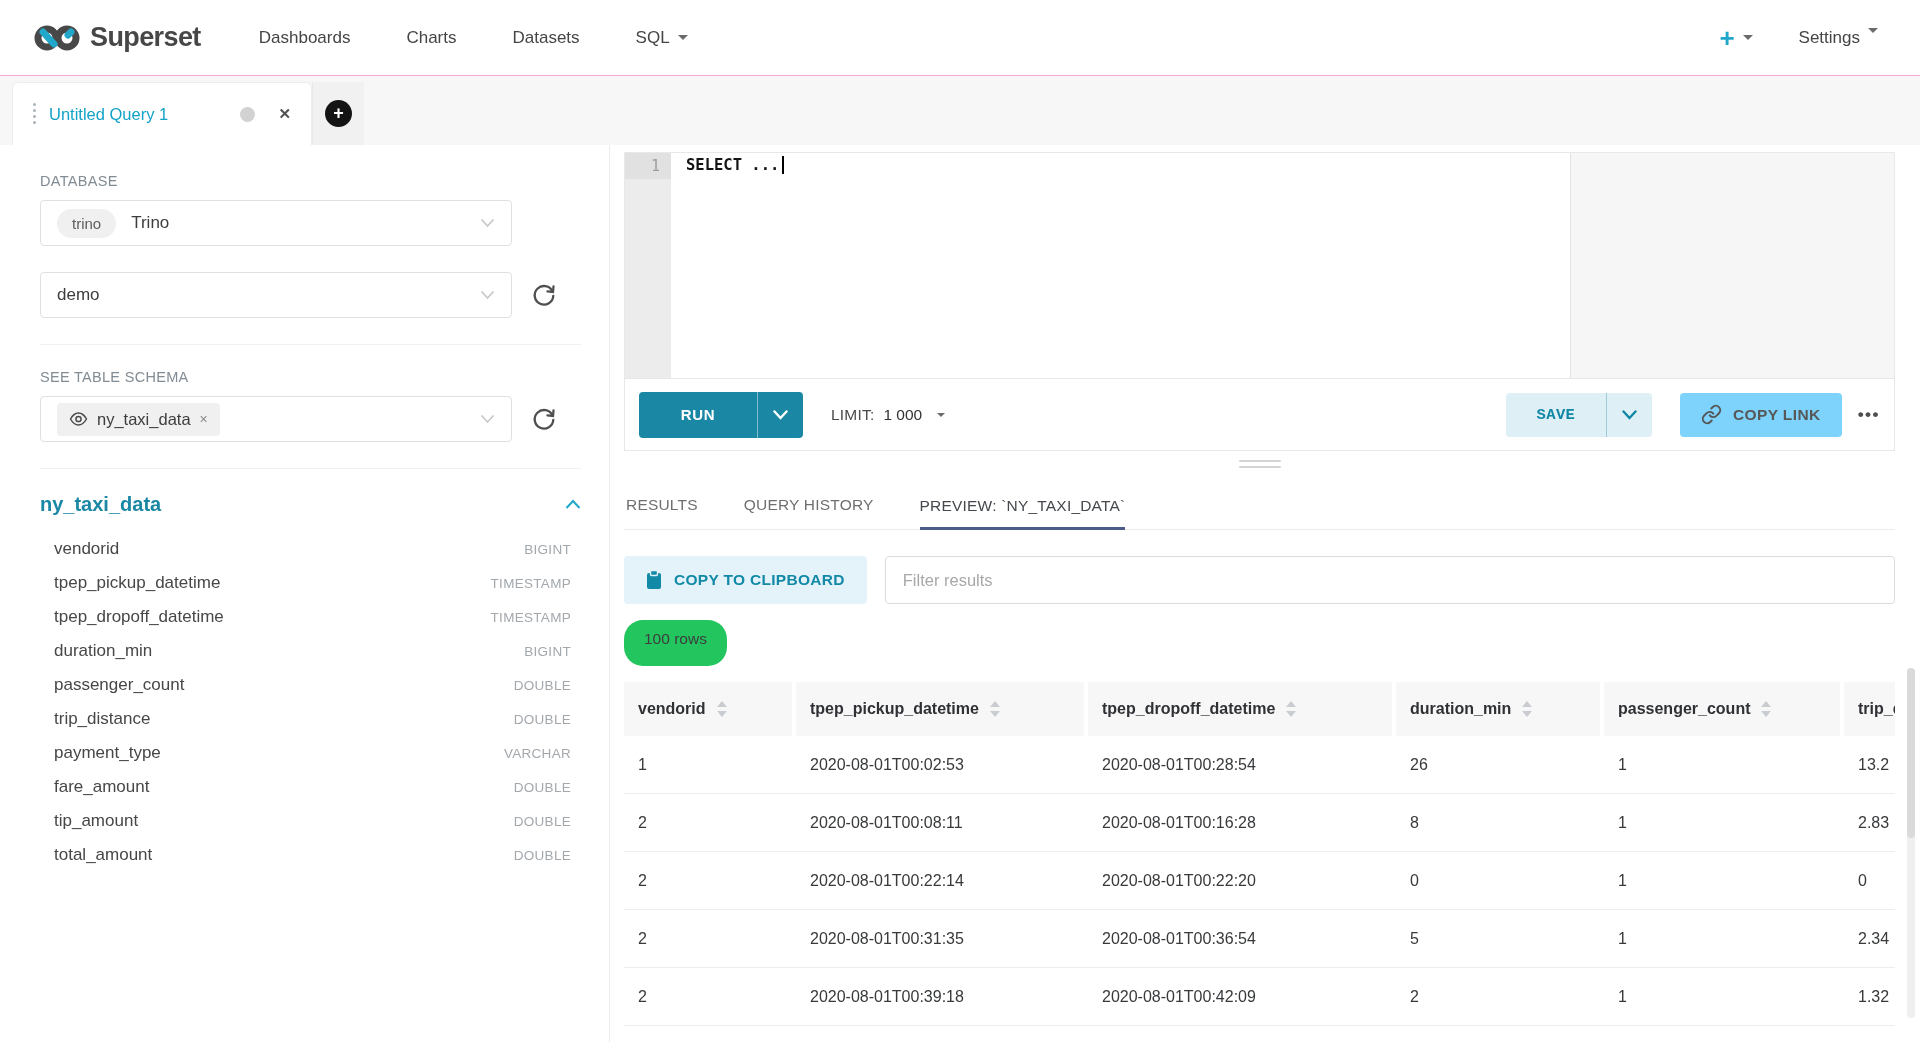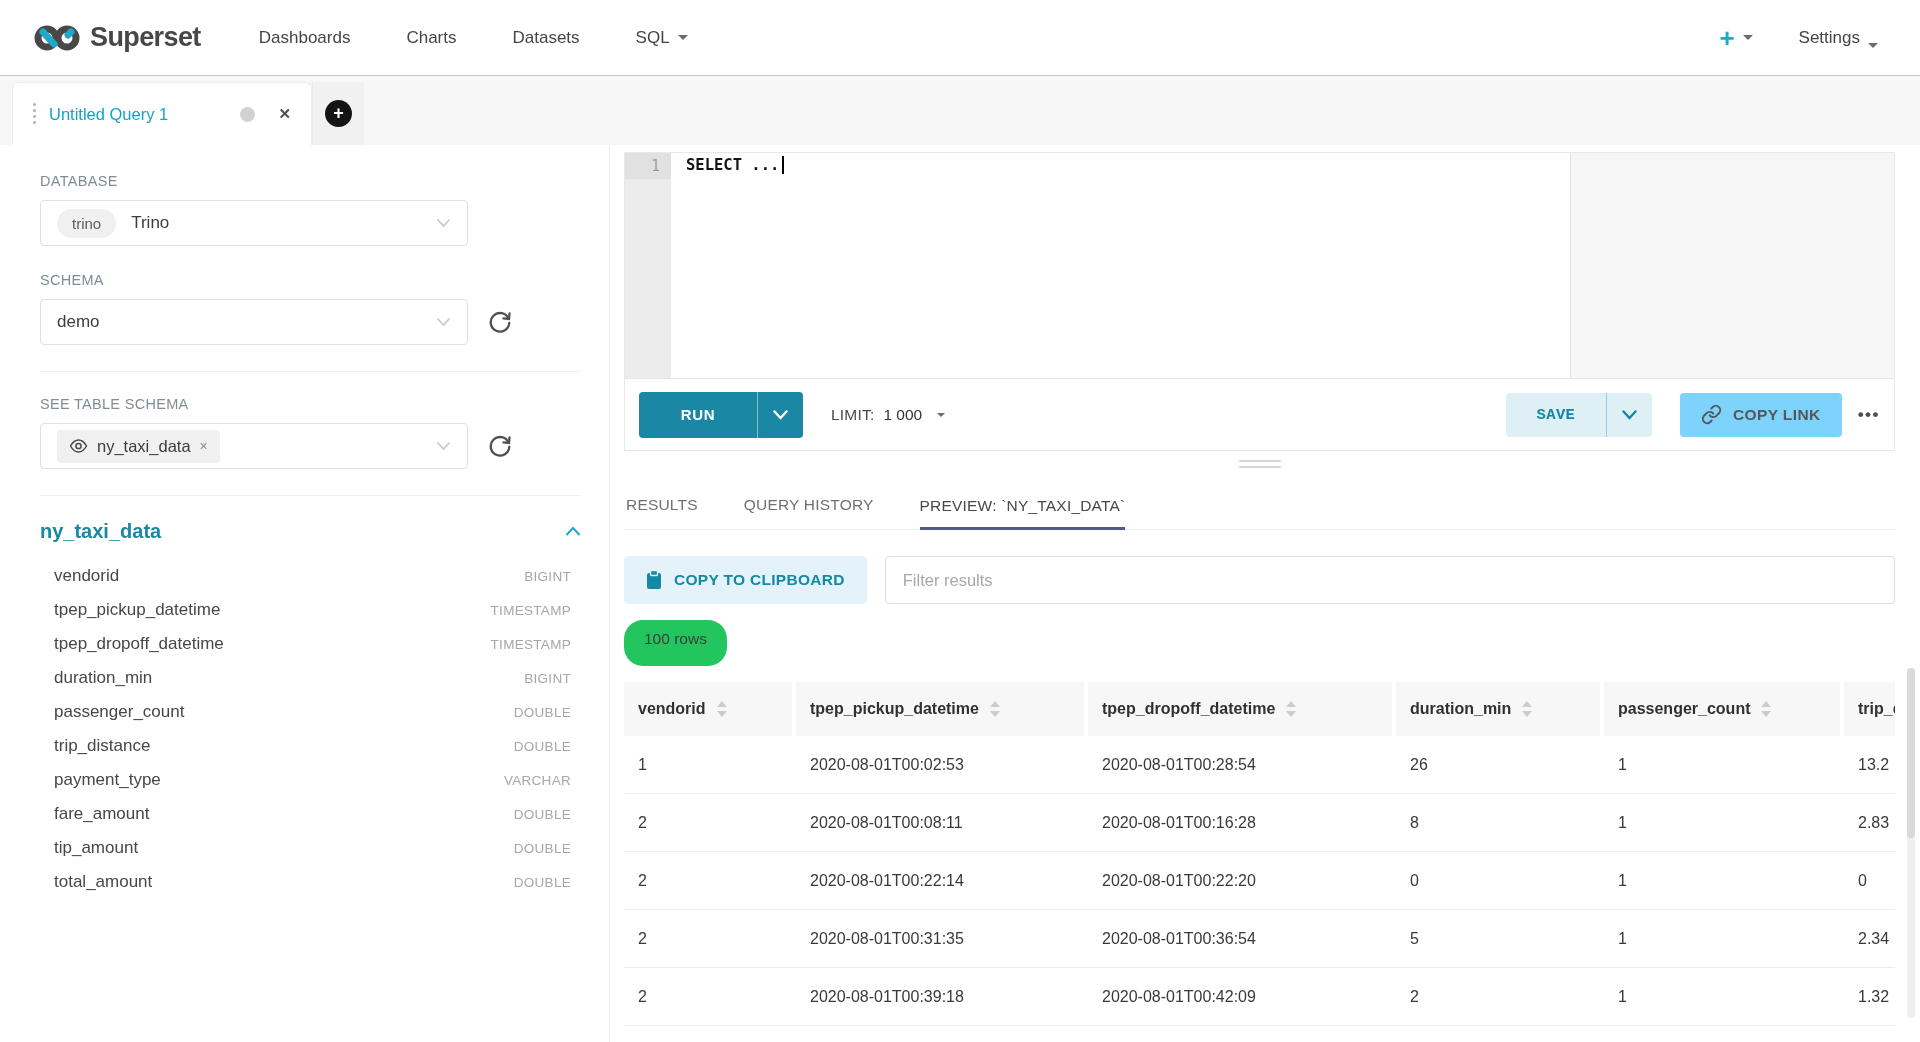--- a/index.html
+++ b/index.html
@@ -10,21 +10,21 @@
   .navbar { height:76px; display:flex; align-items:center; padding:0 42px 0 34px;
     border-bottom:1px solid #f9a8d4; background:#fff; }
   .brand { display:flex; align-items:center; gap:10px; margin-right:58px; }
   .brand-text { font-size:27px; font-weight:800; color:#474747; letter-spacing:-0.6px; }
   .nav-item { font-size:17px; color:#454545; margin-right:56px; display:flex; align-items:center; gap:8px; cursor:pointer; }
   .caret { width:0; height:0; border-left:5px solid transparent; border-right:5px solid transparent;
     border-top:5px solid #6b6b6b; display:inline-block; }
   .nav-right { margin-left:auto; display:flex; align-items:center; gap:46px; }
   .plus-nav { display:flex; align-items:center; gap:8px; cursor:pointer; }
   .plus-glyph { color:#20a7c9; font-size:26px; font-weight:600; line-height:1; }
-  .settings { font-size:17px; color:#454545; display:flex; align-items:flex-end; gap:8px; cursor:pointer; }
+  .settings { font-size:17px; color:#454545; display:flex; align-items:flex-start; gap:8px; cursor:pointer; }
 
   
   .tabstrip { height:69px; background:#f7f7f7; display:flex; align-items:flex-end; padding-left:12px; }
   .qtab { width:300px; height:63px; background:#fff; border:1px solid #ededed; border-bottom:none;
     border-radius:6px 6px 0 0; display:flex; align-items:center; padding:0 20px; gap:13px; }
   .drag-dots { display:grid; grid-template-rows:repeat(4,4px); gap:2px; }
   .drag-dots i { width:3px; height:3px; border-radius:50%; background:#a9b3ba; }
   .qtab-label { font-size:16.5px; color:#13a3c7; flex:1; }
   .dirty-dot { width:15px; height:15px; border-radius:50%; background:#d2d2d2; }
   .tab-close { font-size:15px; font-weight:700; color:#515151; cursor:pointer; margin-left:10px; }
@@ -35,21 +35,21 @@
     line-height:1; cursor:pointer; padding-bottom:2px; }
 
   
   .main { display:flex; height:897px; padding-left:12px; }
 
   
   .sidebar { width:598px; border-right:1px solid #ececec; padding:28px 28px 0 28px; flex:none; }
   .f-label { font-size:14.5px; color:#828c94; letter-spacing:0.3px; margin-bottom:11px; }
   .field { margin-bottom:26px; }
   .select-row { display:flex; align-items:center; gap:18px; }
-  .select { width:428px; height:46px; border:1px solid #e0e0e0; border-radius:4px; background:#fff;
+  .select { width:472px; height:46px; border:1px solid #e0e0e0; border-radius:4px; background:#fff;
     display:flex; align-items:center; padding:0 16px; cursor:pointer; }
   .sel-pill { background:#f0f0f0; border-radius:15px; padding:6px 15px; font-size:15px; color:#5c5c5c; margin-right:15px; }
   .sel-value { font-size:17px; color:#3d3d3d; }
   .sel-chevron { margin-left:auto; flex:none; }
   .table-tag { background:#f0f0f0; border-radius:4px; padding:7px 12px; display:flex; align-items:center; gap:9px; }
   .table-tag .tag-name { font-size:16.5px; color:#3d3d3d; }
   .tag-x { color:#8a8a8a; font-size:14px; cursor:pointer; }
   .refresh-btn { flex:none; cursor:pointer; display:flex; }
   .divider { border:none; border-top:1px solid #f0f0f0; margin:0 0 24px 0; }
 
@@ -191,21 +191,20 @@
         <span class="sel-value">Trino</span>
         <span class="sel-chevron">
           <svg width="15" height="10" viewBox="0 0 15 10">
               <polyline points="1.5,1.5 7.5,8 13.5,1.5" fill="none" stroke="#c9c9c9" stroke-width="1.8"></polyline>
             </svg>
         </span>
       </div>
     </div>
 
     <div class="field">
-      <div class="f-label">SCHEMA</div>
       <div class="select-row">
         <div class="select">
           <span class="sel-value">demo</span>
           <span class="sel-chevron">
             <svg width="15" height="10" viewBox="0 0 15 10">
                 <polyline points="1.5,1.5 7.5,8 13.5,1.5" fill="none" stroke="#c9c9c9" stroke-width="1.8"></polyline>
               </svg>
           </span>
         </div>
         <span class="refresh-btn">

